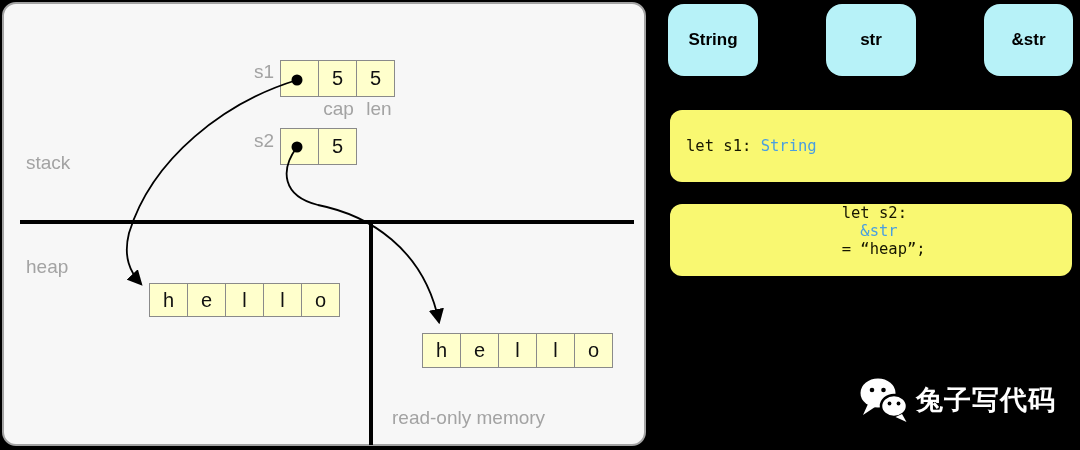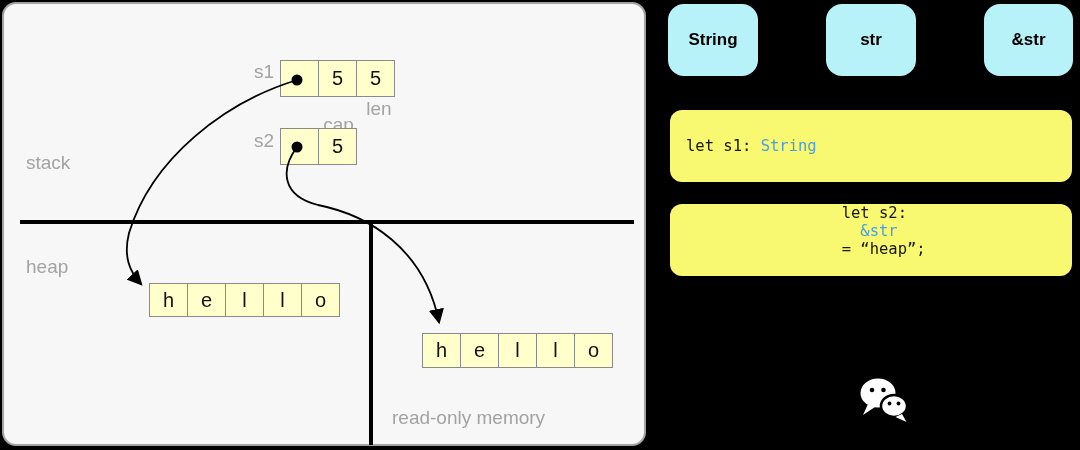--- a/index.html
+++ b/index.html
@@ -61,21 +61,21 @@
 <body>
 
 <div class="panel"></div>
 
 <span class="lbl" style="left:238px;top:61px;width:36px;text-align:right;">s1</span>
 <div class="cell-row" style="left:280px;top:60px;">
   <div class="cell h37"></div>
   <div class="cell h37">5</div>
   <div class="cell h37">5</div>
 </div>
-<span class="lbl" style="left:319px;top:98px;width:39px;text-align:center;margin-top:16px;">cap</span>
+<span class="lbl" style="left:319px;top:98px;width:39px;text-align:center;">cap</span>
 <span class="lbl" style="left:358px;top:98px;width:42px;text-align:center;">len</span>
 
 <span class="lbl" style="left:238px;top:130px;width:36px;text-align:right;">s2</span>
 <div class="cell-row" style="left:280px;top:128px;">
   <div class="cell h37"></div>
   <div class="cell h37">5</div>
 </div>
 
 <span class="lbl" style="left:26px;top:152px;">stack</span>
 <span class="lbl" style="left:26px;top:256px;">heap</span>
@@ -127,13 +127,14 @@
   <svg width="52" height="48" viewBox="0 0 52 48">
     <ellipse cx="20" cy="17" rx="17.5" ry="14.5" fill="#fff"></ellipse>
     <path d="M10 28 L5 39 L17 31 z" fill="#fff"></path>
     <circle cx="14" cy="14" r="2.3" fill="#000"></circle>
     <circle cx="25.5" cy="14" r="2.3" fill="#000"></circle>
     <ellipse cx="36" cy="30" rx="13" ry="11" fill="#fff" stroke="#000" stroke-width="2.5"></ellipse>
     <path d="M44 38 L48.5 46 L37.5 41 z" fill="#fff"></path>
     <circle cx="31.5" cy="27.5" r="1.9" fill="#000"></circle>
     <circle cx="40.5" cy="27.5" r="1.9" fill="#000"></circle>
   </svg>
+  <span class="brand-name">兔子写代码</span>
 </div>
 
 </body></html>

